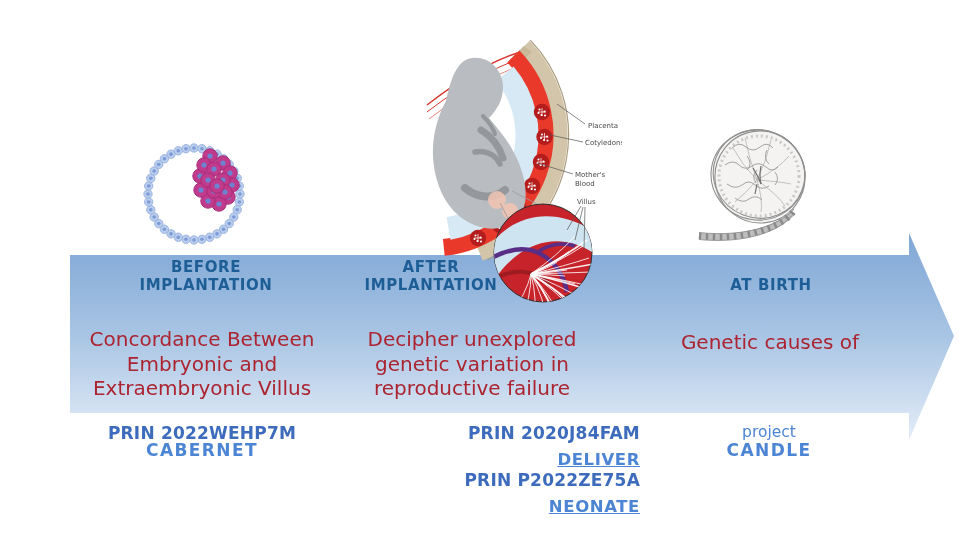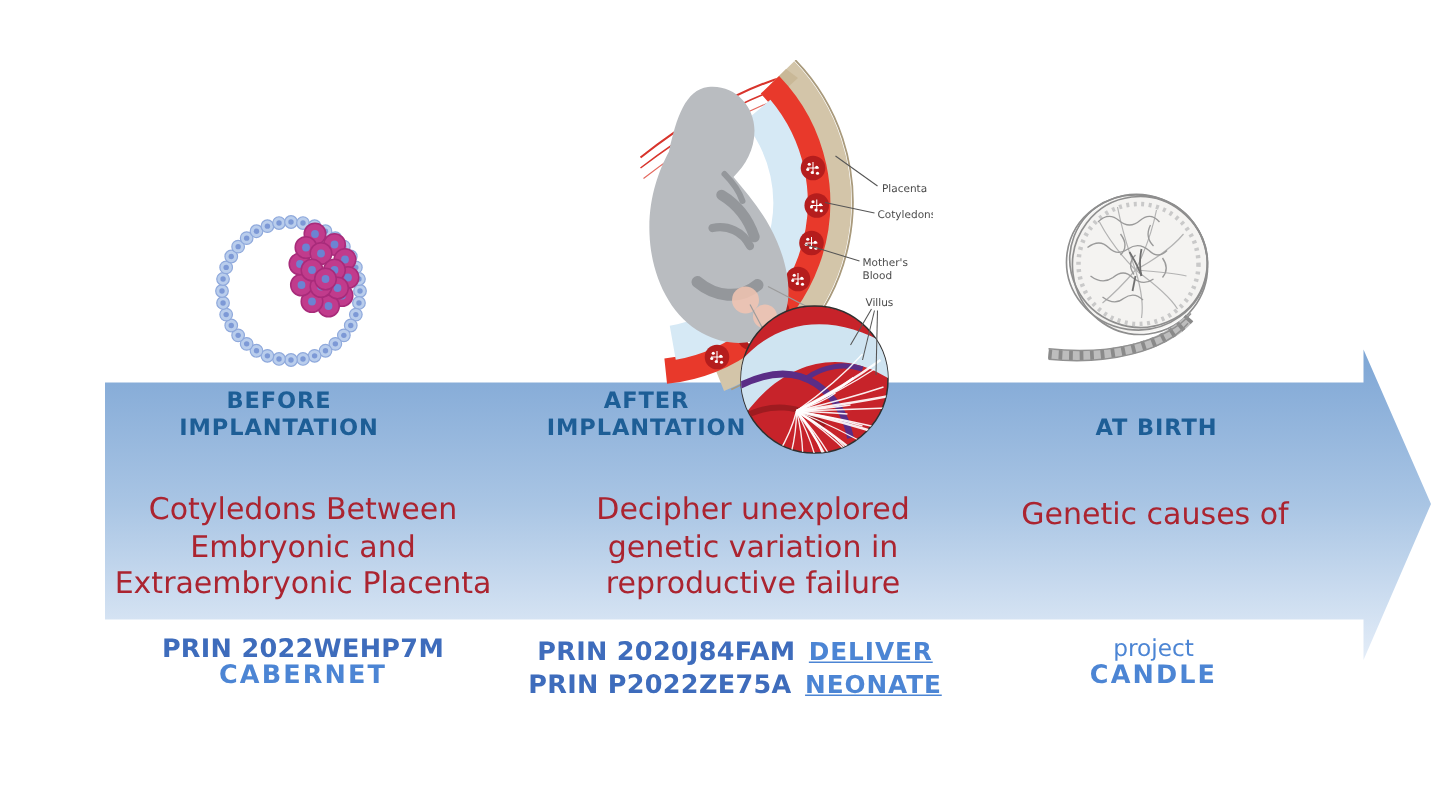--- a/index.html
+++ b/index.html
@@ -5,21 +5,21 @@
   html,body{margin:0;padding:0;background:#fff;}
   .slide{position:relative;width:960px;height:540px;background:#fff;overflow:hidden;
          font-family:"DejaVu Sans", sans-serif;margin-left:32px;}
   .abs{position:absolute;}
   .col{position:absolute;text-align:center;}
   .phase{font-size:15px;line-height:17.5px;font-weight:600;letter-spacing:.6px;color:var(--phase_blue);}
   .title{font-size:20px;line-height:24.5px;font-weight:500;color:var(--title_red);}
   .code{font-size:17px;line-height:16px;font-weight:600;color:var(--code_blue);letter-spacing:.2px;}
   .pname{font-size:17px;line-height:19px;font-weight:600;color:var(--name_blue);letter-spacing:1.4px;}
   .projword{font-size:15.5px;line-height:17px;font-weight:500;color:var(--name_blue);}
-  .prow{display:flex;justify-content:center;align-items:center;gap:9px;margin-bottom:3px;}
+  .prow{display:flex;justify-content:center;align-items:flex-end;gap:9px;margin-bottom:3px;flex-direction:column;}
   .prow .pname2{font-size:16.5px;font-weight:600;color:var(--name_blue);letter-spacing:.6px;text-decoration:underline;}
   svg{display:block;}
   text{font-family:"DejaVu Sans", sans-serif;}
 </style>
 </head>
 <body>
 
 <div class="slide">
 
   <svg class="abs" style="left:0;top:0;z-index:1" width="960" height="540" viewBox="0 0 960 540">
@@ -320,39 +320,39 @@
         <path d="M70,74 l-2,10"></path>
     </g>
     <g fill="none">
       <path d="M106,102 C90,121 52,130 12,126" stroke="#bdbdbd" stroke-width="6.5"></path>
       <path d="M106,102 C90,121 52,130 12,126" stroke="#8a8a8a" stroke-width="6.5" stroke-dasharray="2.5,4.5"></path>
       <path d="M107,99 C91,118 52,127 12,122.5" stroke="#909090" stroke-width="0.9"></path>
       <path d="M105,105.5 C89,124.5 52,133.5 12,129.5" stroke="#909090" stroke-width="0.9"></path>
     </g>
   </svg>
 
-  <div class="col phase" style="left:44px;top:259px;width:220px;z-index:4">
+  <div class="col phase" style="left:64px;top:259px;width:220px;z-index:4">
     <div>BEFORE</div>
     <div>IMPLANTATION</div>
   </div>
   <div class="col title" style="left:20px;top:327px;width:300px;z-index:4">
-    <div>Cotyledons Between</div>
+    <div>Concordance Between</div>
     <div>Embryonic and</div>
-    <div>Extraembryonic Placenta</div>
+    <div>Extraembryonic Villus</div>
   </div>
   <div class="col" style="left:60px;top:425px;width:220px;z-index:4">
     <div class="code">PRIN 2022WEHP7M</div>
     <div class="pname">CABERNET</div>
   </div>
 
   <div class="col phase" style="left:289px;top:259px;width:220px;z-index:4">
     <div>AFTER</div>
     <div>IMPLANTATION</div>
   </div>
-  <div class="col title" style="left:320px;top:327px;width:300px;z-index:4">
+  <div class="col title" style="left:290px;top:327px;width:300px;z-index:4">
     <div>Decipher unexplored</div>
     <div>genetic variation in</div>
     <div>reproductive failure</div>
   </div>
   <div class="col" style="left:308px;top:425px;width:300px;z-index:4">
     <div class="prow">
       <span class="code">PRIN 2020J84FAM</span>
       <span class="pname2">DELIVER</span>
     </div>
     <div class="prow">

